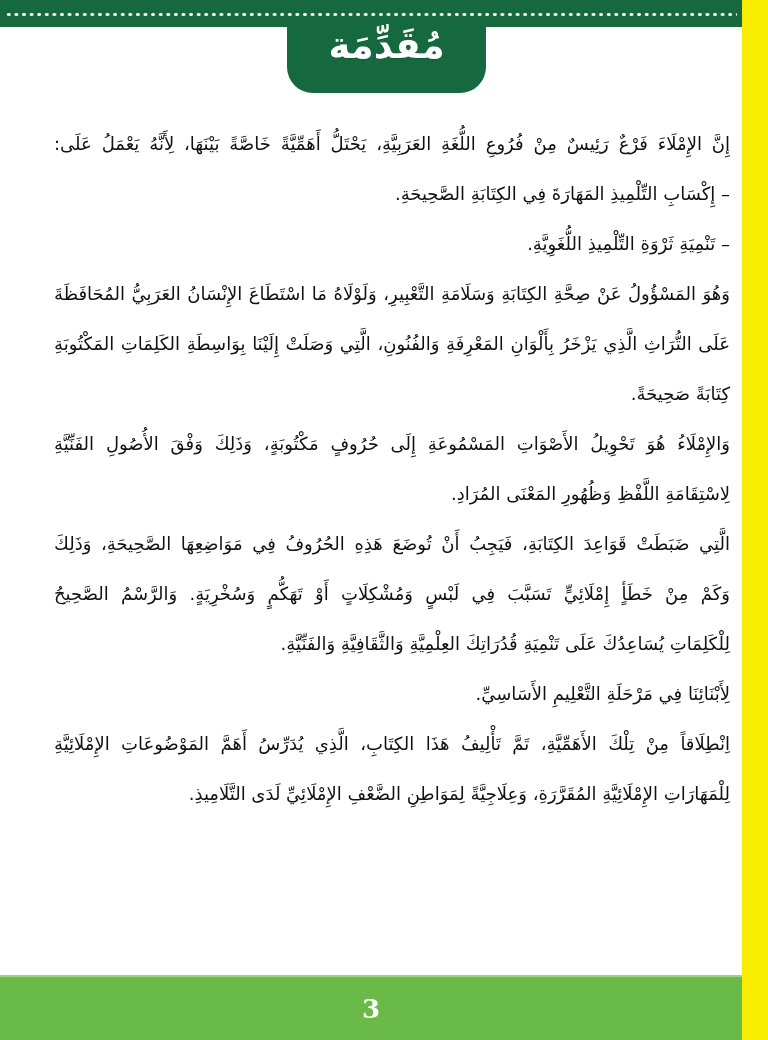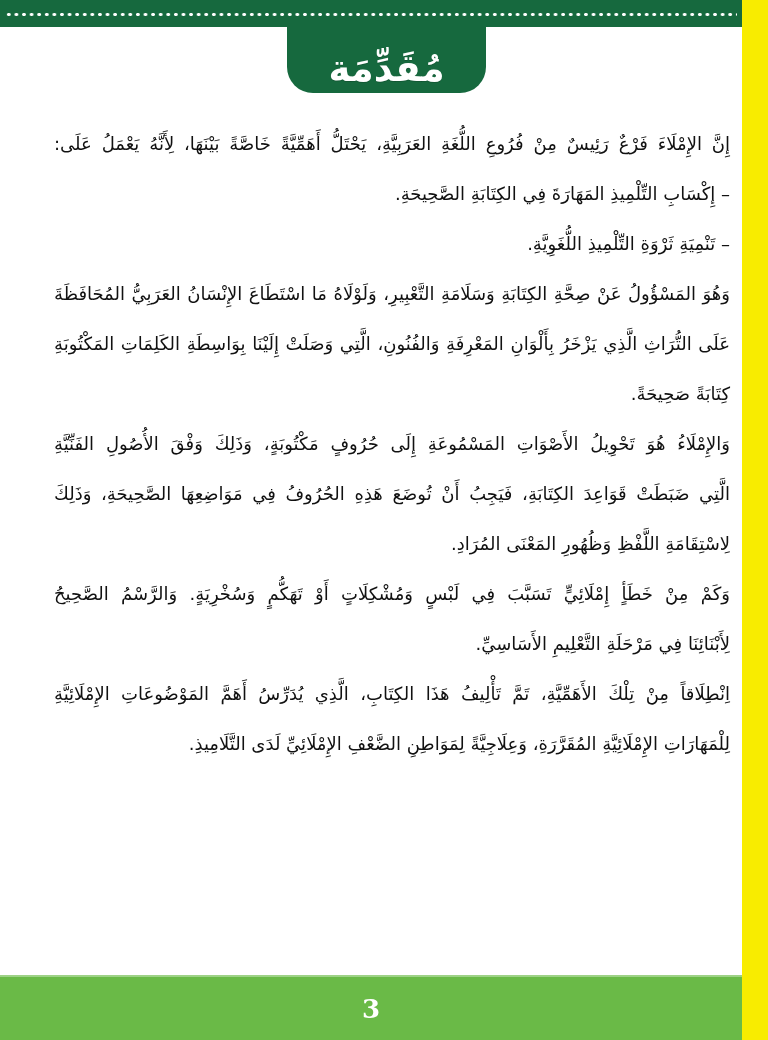--- a/index.html
+++ b/index.html
@@ -33,21 +33,21 @@
     background-image:radial-gradient(circle,#ffffff 1.5px,rgba(255,255,255,0) 2px);
     background-size:7.6px 7px;
     background-repeat:repeat-x;
   }
   
   .title-tab{
     position:absolute;top:27px;left:287px;
     width:199px;height:66px;
     background:var(--dark-green);
     border-radius:0 0 26px 26px;
-    display:flex;align-items:flex-end;justify-content:center;
+    display:flex;align-items:flex-start;justify-content:center;
   }
   .title-text{
     color:#ffffff;
     font-size:37px;
     font-weight:bold;
     line-height:1;
     padding-bottom:6px;
     text-shadow:0 1px 0 rgba(0,0,0,0.15);
   }
   
@@ -103,23 +103,24 @@
   </div>
 
   <main class="content">
     <p class="line full">إِنَّ الإِمْلَاءَ فَرْعٌ رَئِيسٌ مِنْ فُرُوعِ اللُّغَةِ العَرَبِيَّةِ، يَحْتَلُّ أَهَمِّيَّةً خَاصَّةً بَيْنَهَا، لِأَنَّهُ يَعْمَلُ عَلَى:</p>
     <p class="line">– إِكْسَابِ التِّلْمِيذِ المَهَارَةَ فِي الكِتَابَةِ الصَّحِيحَةِ.</p>
     <p class="line">– تَنْمِيَةِ ثَرْوَةِ التِّلْمِيذِ اللُّغَوِيَّةِ.</p>
     <p class="line full">وَهُوَ المَسْؤُولُ عَنْ صِحَّةِ الكِتَابَةِ وَسَلَامَةِ التَّعْبِيرِ، وَلَوْلَاهُ مَا اسْتَطَاعَ الإِنْسَانُ العَرَبِيُّ المُحَافَظَةَ</p>
     <p class="line full">عَلَى التُّرَاثِ الَّذِي يَزْخَرُ بِأَلْوَانِ المَعْرِفَةِ وَالفُنُونِ، الَّتِي وَصَلَتْ إِلَيْنَا بِوَاسِطَةِ الكَلِمَاتِ المَكْتُوبَةِ</p>
     <p class="line">كِتَابَةً صَحِيحَةً.</p>
     <p class="line full">وَالإِمْلَاءُ هُوَ تَحْوِيلُ الأَصْوَاتِ المَسْمُوعَةِ إِلَى حُرُوفٍ مَكْتُوبَةٍ، وَذَلِكَ وَفْقَ الأُصُولِ الفَنِّيَّةِ</p>
+    <p class="line">لِاسْتِقَامَةِ اللَّفْظِ وَظُهُورِ المَعْنَى المُرَادِ.</p>
     <p class="line full">الَّتِي ضَبَطَتْ قَوَاعِدَ الكِتَابَةِ، فَيَجِبُ أَنْ تُوضَعَ هَذِهِ الحُرُوفُ فِي مَوَاضِعِهَا الصَّحِيحَةِ، وَذَلِكَ</p>
-    <p class="line">لِاسْتِقَامَةِ اللَّفْظِ وَظُهُورِ المَعْنَى المُرَادِ.</p>
     <p class="line full">وَكَمْ مِنْ خَطَأٍ إِمْلَائِيٍّ تَسَبَّبَ فِي لَبْسٍ وَمُشْكِلَاتٍ أَوْ تَهَكُّمٍ وَسُخْرِيَةٍ. وَالرَّسْمُ الصَّحِيحُ</p>
+    <p class="line">لِلْكَلِمَاتِ يُسَاعِدُكَ عَلَى تَنْمِيَةِ قُدُرَاتِكَ العِلْمِيَّةِ وَالثَّقَافِيَّةِ وَالفَنِّيَّةِ.</p>
     <p class="line">لِأَبْنَائِنَا فِي مَرْحَلَةِ التَّعْلِيمِ الأَسَاسِيِّ.</p>
     <p class="line full">اِنْطِلَاقاً مِنْ تِلْكَ الأَهَمِّيَّةِ، تَمَّ تَأْلِيفُ هَذَا الكِتَابِ، الَّذِي يُدَرِّسُ أَهَمَّ المَوْضُوعَاتِ الإِمْلَائِيَّةِ</p>
     <p class="line">لِلْمَهَارَاتِ الإِمْلَائِيَّةِ المُقَرَّرَةِ، وَعِلَاجِيَّةً لِمَوَاطِنِ الضَّعْفِ الإِمْلَائِيِّ لَدَى التَّلَامِيذِ.</p>
   </main>
 
   <footer class="footer-bar">
     <span class="page-num">3</span>
   </footer>
 
 </div>

